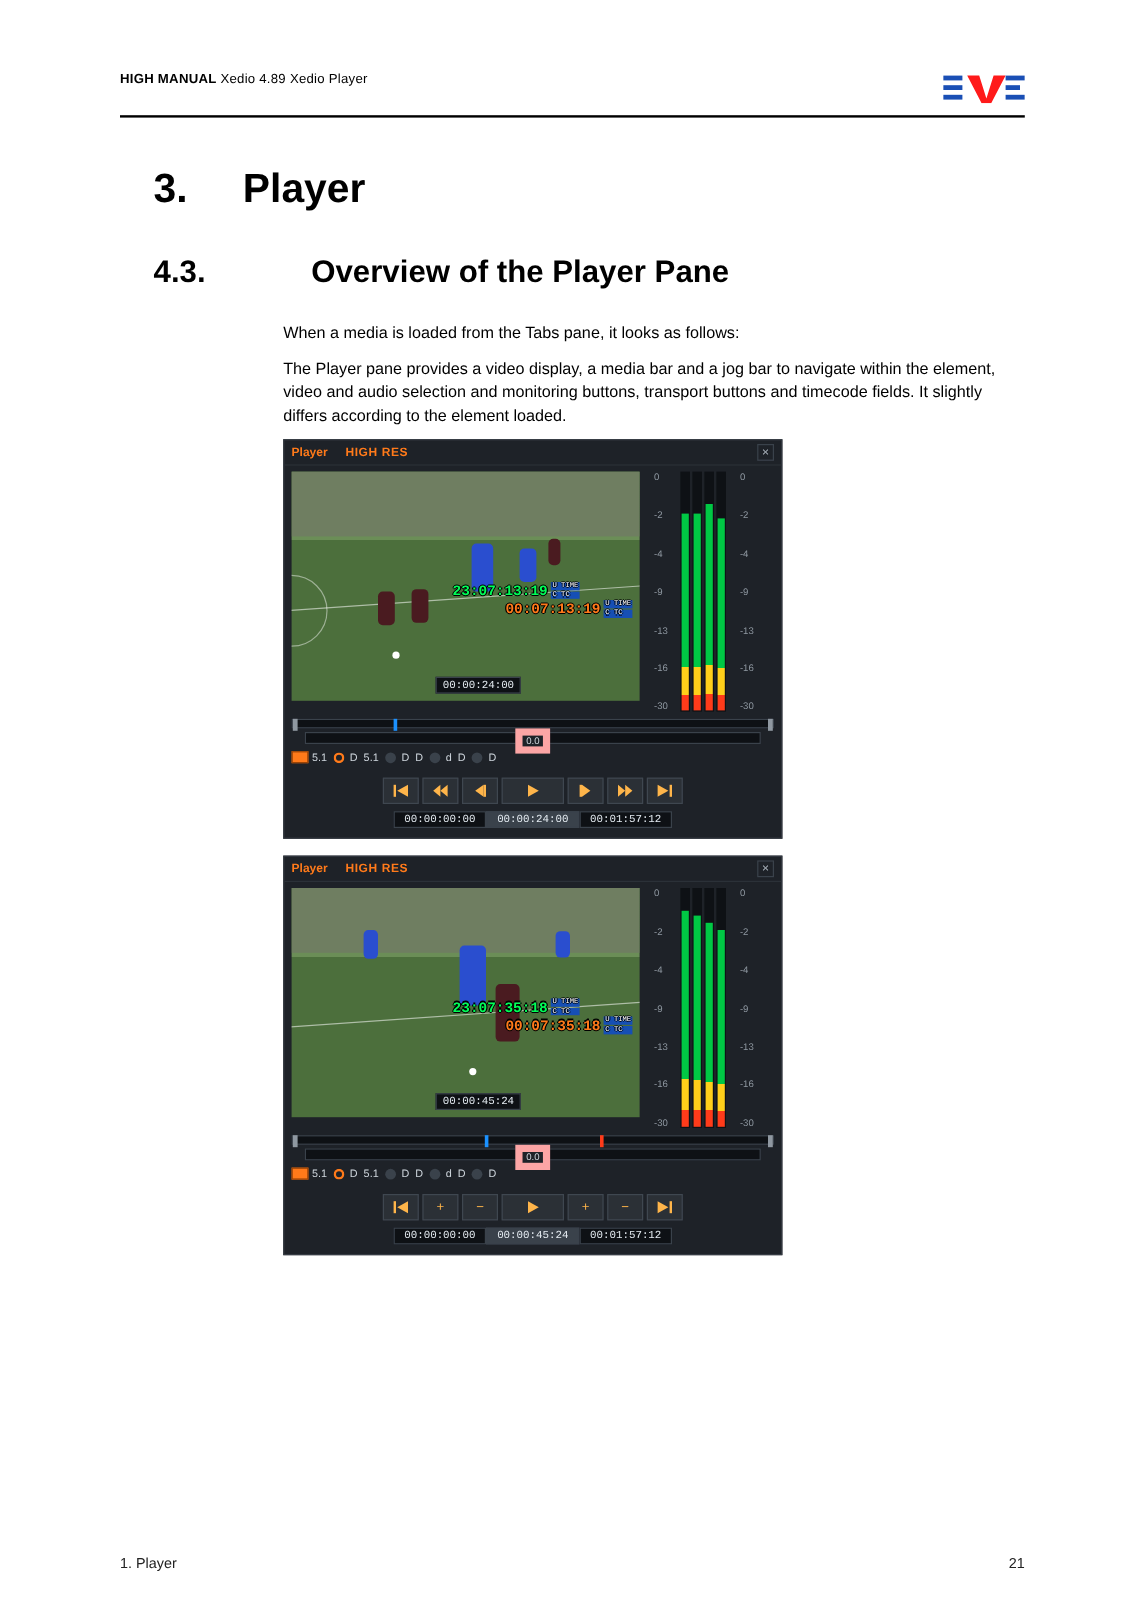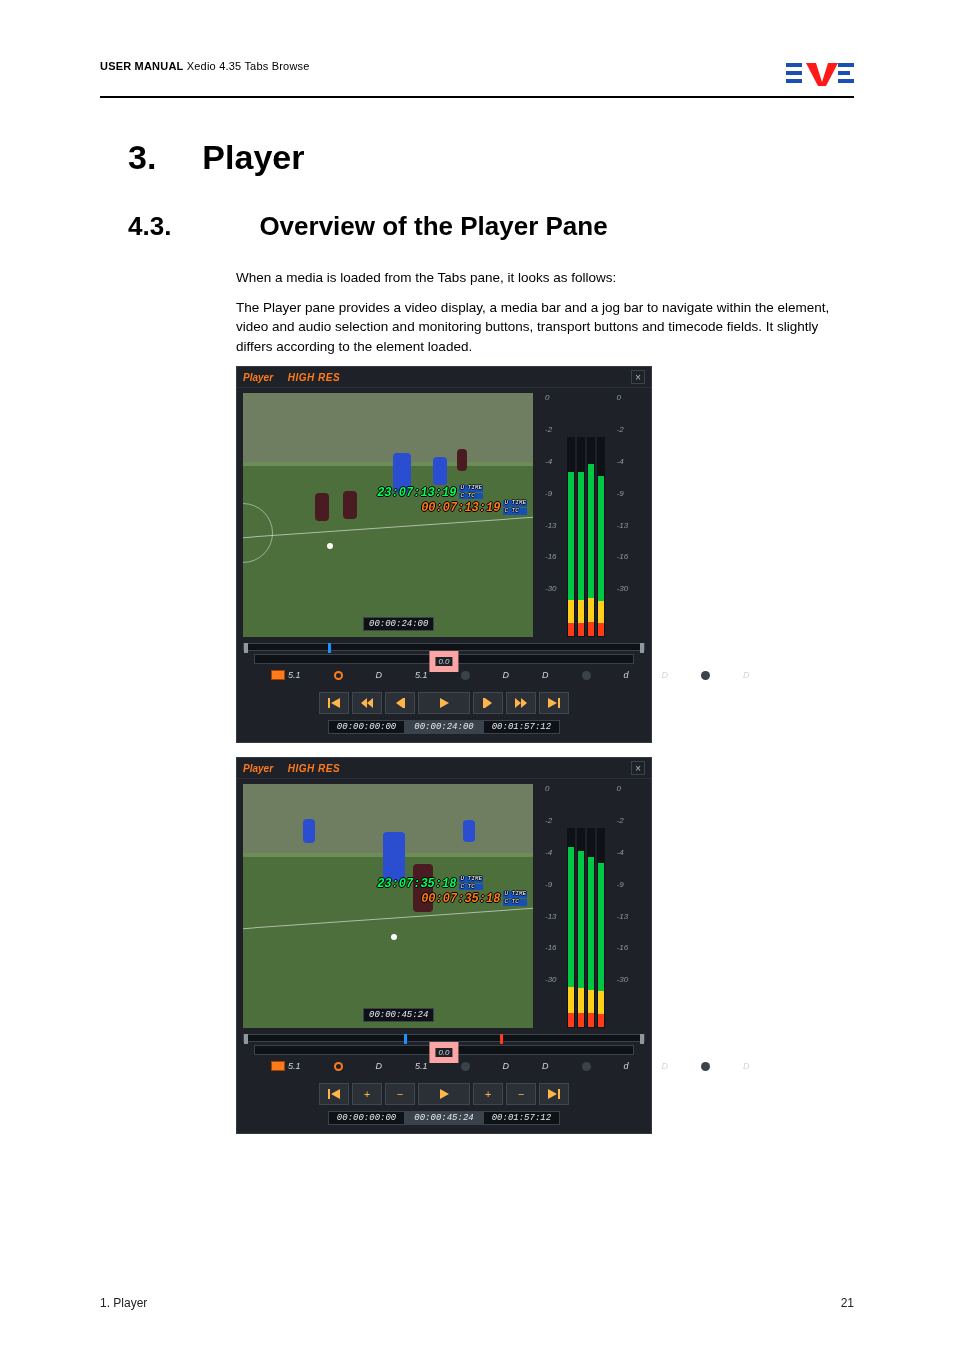--- a/index.html
+++ b/index.html
@@ -12,31 +12,31 @@
   .rule { border: 0; border-top: 2px solid #000; margin-top: 6px; margin-bottom: 40px; }
   .content { margin-left: 28px; }
   .h1row { display: flex; align-items: baseline; gap: 46px; margin-bottom: 34px; }
   .h1num { font-size: 34px; font-weight: bold; }
   .h1txt { font-size: 34px; font-weight: bold; }
   .h2row { display: flex; align-items: baseline; gap: 40px; margin-bottom: 26px; }
   .h2num { font-size: 26px; font-weight: bold; }
   .h2txt { font-size: 26px; font-weight: bold; margin-left: 48px; }
   .bodycol { margin-left: 108px; max-width: 640px; }
   .para { font-size: 13.5px; line-height: 1.45; margin-bottom: 10px; }
-  .player-wrap { margin: 8px 0 14px 0; font-style: italic; }
+  .player-wrap { margin: 8px 0 14px 0; }
 
   
   .player { width: 416px; background: #1e2228; border: 1px solid #353b43; font-size: 10px; color: #cfd6dd; }
   .player-head { display: flex; align-items: center; justify-content: space-between; padding: 3px 6px; border-bottom: 1px solid #2b3138; }
   .player-head .pl { color: #ff7a1a; font-weight: bold; margin-right: 12px; }
   .player-head .res { color: #ff7a1a; font-weight: bold; letter-spacing: .5px; }
   .player-head .xbtn { width: 14px; height: 14px; border: 1px solid #3a424b; display: flex; align-items: center; justify-content: center; color: #aeb7c0; font-size: 10px; cursor: default; }
   .player-body { display: flex; padding: 5px 6px 2px 6px; gap: 10px; }
   .video-col { width: 290px; }
-  .video-frame { position: relative; width: 290px; height: 244px; background: linear-gradient(#6b8e57 0 30%, #4c6f3c 30% 100%); overflow: hidden; }
+  .video-frame { position: relative; width: 290px; height: 191px; background: linear-gradient(#6b8e57 0 30%, #4c6f3c 30% 100%); overflow: hidden; }
   .pitch-line { position: absolute; top: 55%; left: -20%; width: 140%; height: 1px; background: rgba(255,255,255,.55); transform: rotate(-4deg); }
   .pitch-arc { position: absolute; width: 60px; height: 60px; border: 1px solid rgba(255,255,255,.45); border-radius: 50%; top: 45%; left: -30px; }
   .sky { position: absolute; top:0; left:0; right:0; height: 28%; background: #6f7e61; }
   .figure { position: absolute; width: 14px; height: 28px; border-radius: 4px; }
   .fig-dark { background: #4a1b20; }
   .fig-blue { background: #2a4ecf; }
   .ball { position: absolute; width: 6px; height: 6px; background: #fff; border-radius: 50%; }
   .tc-badge { position: absolute; right: 6px; top: 92px; font-family: 'Courier New', monospace; font-size: 12px; line-height: 1.05; text-shadow: 1px 0 #000, -1px 0 #000, 0 1px #000, 0 -1px #000; }
   .tc-badge .row { display: flex; align-items: center; gap: 3px; }
   .tc-badge .a { color: #00ff57; font-weight: bold; }
@@ -51,45 +51,45 @@
   .scale { display: flex; flex-direction: column; justify-content: space-between; height: 200px; font-size: 8px; color: #8f98a1; padding: 0 0 0 2px; }
   .bars-row { display: flex; align-items: center; gap: 0; padding: 4px 6px 1px 6px; }
   .mediabar { position: relative; flex: 1; height: 8px; background: #0e1115; border: 1px solid #3a424b; }
   .mediabar .mk { position: absolute; top: -1px; width: 3px; height: 10px; background: #1b91ff; }
   .mediabar .mk.red { background: #ff3b1a; }
   .mediabar .endcap { position: absolute; top: -1px; width: 4px; height: 10px; background: #8f98a1; }
   .jog-row { padding: 2px 6px 6px 6px; display: flex; justify-content: center; }
   .jog { position: relative; width: 380px; height: 10px; background: #0e1115; border: 1px solid #3a424b; }
   .jog .ctr { position: absolute; left: 50%; top: -4px; transform: translateX(-50%); font-size: 8px; padding: 0 3px; background: #1e2228; border: 6px solid #fca5a5; color: #cfd6dd; }
   .audio-row { display: flex; gap: 5px; align-items: center; padding: 0 6px 6px 6px; font-size: 9px; color: #cfd6dd; }
-  .achip { display: inline-flex; align-items: center; gap: 3px; margin-left: 28px; }
+  .achip { display: inline-flex; align-items: center; gap: 3px; }
   .achip .box { width: 14px; height: 10px; background: #ff7a1a; border: 1px solid #9b4405; display: inline-block; }
   .achip .dot { width: 9px; height: 9px; border-radius: 50%; background: #3a424b; display: inline-block; }
   .achip .dot.on { box-shadow: 0 0 0 2px #ff7a1a inset; background: #1e2228; }
   .transport { display: flex; justify-content: center; gap: 3px; padding: 6px 0 4px 0; }
   .tbtn { width: 30px; height: 22px; background: #2b3036; border: 1px solid #3f4750; display: flex; align-items: center; justify-content: center; }
   .tbtn.wide { width: 52px; }
   .tbtn svg { display: block; }
   .tbtn .glyph { color: #ffb54a; font-size: 11px; }
   .tc-row { display: flex; justify-content: center; padding: 2px 0 8px 0; }
   .tcbox { padding: 1px 8px; background: #0e1115; border: 1px solid #3a424b; font-size: 9px; color: #e4ebf1; font-family: 'Courier New', monospace; }
   .tcbox.hl { background: #3a424b; }
 
   .footer { position: absolute; bottom: 40px; left: 100px; right: 100px; display: flex; justify-content: space-between; font-size: 12px; color: #222; }
 </style>
 </head>
 <body>
 
 <div class="page">
   <div class="topbar">
     <div class="topbar-left">
-      <b>USER MANUAL</b>
-      <span>Xedio 4.35</span>
+      <b>HIGH MANUAL</b>
+      <span>Xedio 4.89</span>
       <span> </span>
-      <span>Tabs Browse</span>
+      <span>Xedio Player</span>
     </div>
     <svg class="logo" viewBox="0 0 68 26">
       <rect x="0" y="3" width="16" height="4" fill="#1a4fb5"></rect>
       <rect x="0" y="11" width="16" height="4" fill="#1a4fb5"></rect>
       <rect x="0" y="19" width="16" height="4" fill="#1a4fb5"></rect>
       <path d="M20 3 L30 3 L36 22 L42 3 L52 3 L40 26 L32 26 Z" fill="#ff1a1a"></path>
       <rect x="52" y="3" width="16" height="4" fill="#1a4fb5"></rect>
       <rect x="52" y="11" width="12" height="4" fill="#1a4fb5"></rect>
       <rect x="52" y="19" width="16" height="4" fill="#1a4fb5"></rect>
     </svg>

